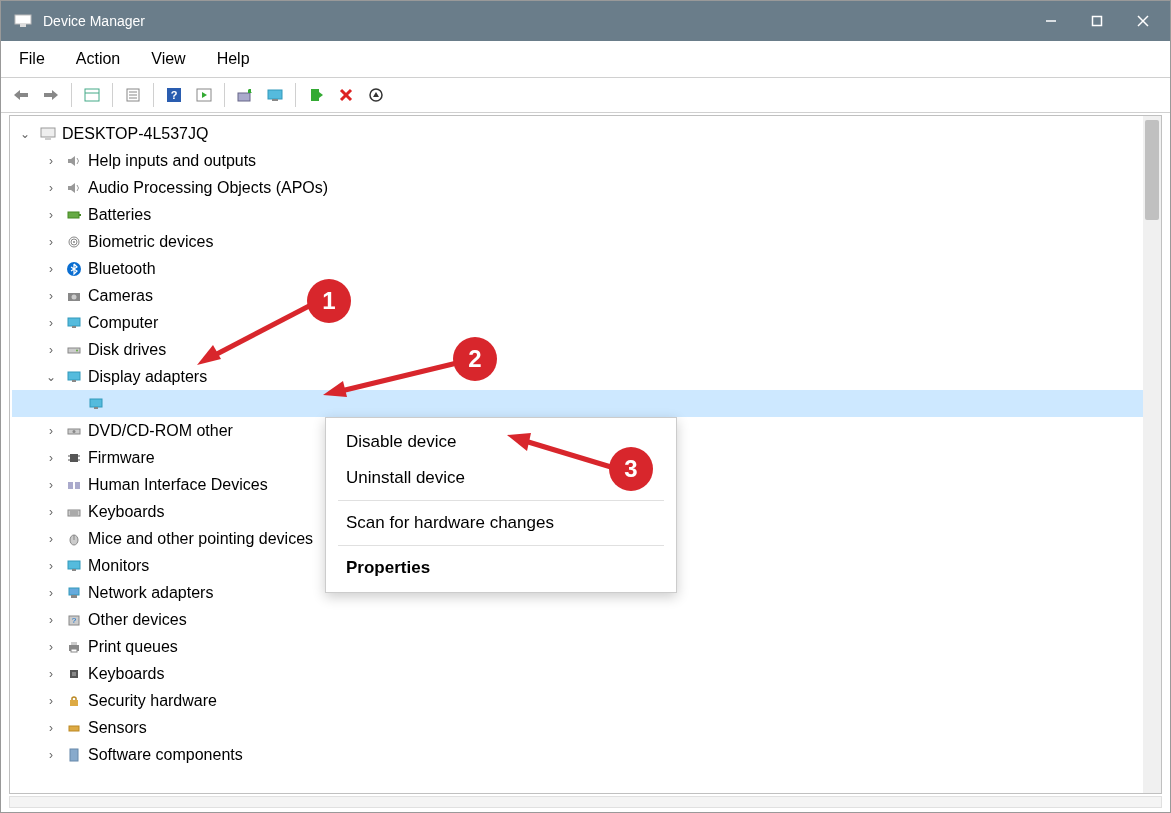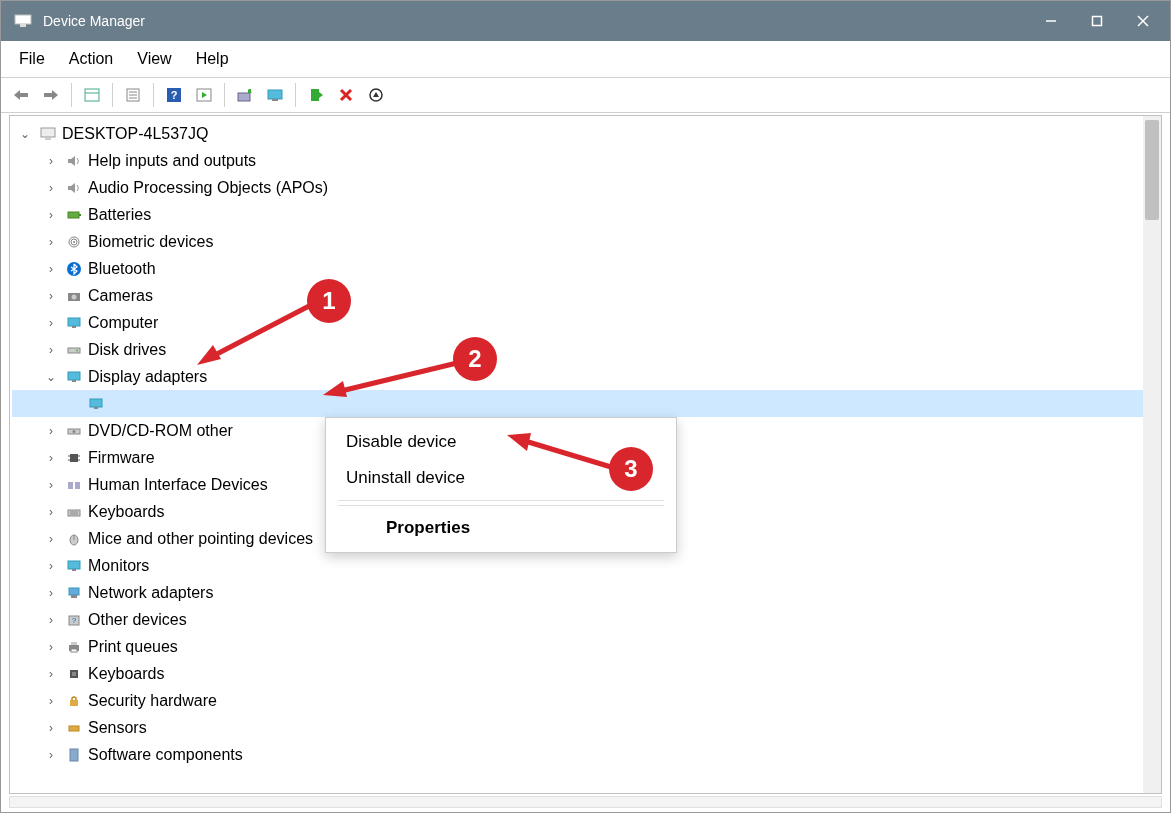--- a/index.html
+++ b/index.html
@@ -2,37 +2,37 @@
 <html><head>
 <meta charset="utf-8">
 <style>
 *{box-sizing:border-box;margin:0;padding:0;font-family:"Segoe UI",Tahoma,sans-serif;}
 body{background:#fff;width:1171px;height:813px;position:relative;overflow:hidden;border:1px solid #999;}
 .titlebar{height:40px;background:#6a7d8a;display:flex;align-items:center;padding:0 4px;color:#fff;}
 .titlebar .ticon{width:24px;height:24px;margin:0 8px 0 6px;display:flex;align-items:center;justify-content:center;}
 .titlebar .title{font-size:14px;flex:1;}
 .titlebar .btns{display:flex;}
 .titlebar .wbtn{width:46px;height:40px;display:flex;align-items:center;justify-content:center;cursor:pointer;font-size:14px;}
-.menubar{height:36px;display:flex;align-items:center;padding:0 8px;gap:4px;}
+.menubar{height:36px;display:flex;align-items:center;padding:0 8px;gap:11px;}
 .menubar .mitem{padding:4px 10px;font-size:16px;cursor:pointer;}
 .toolbar{height:36px;border-top:1px solid #d0d0d0;border-bottom:1px solid #d0d0d0;display:flex;align-items:center;padding:0 6px;gap:2px;}
 .toolbar .tbtn{width:28px;height:28px;display:flex;align-items:center;justify-content:center;cursor:pointer;border:1px solid transparent;}
 .toolbar .sep{width:1px;height:24px;background:#d0d0d0;margin:0 4px;}
 .content{position:absolute;top:114px;left:8px;right:8px;bottom:18px;border:1px solid #c0c0c0;overflow:hidden;}
 .tree{padding:4px 2px;font-size:16px;}
 .node{display:flex;align-items:center;height:27px;white-space:nowrap;}
 .exp{width:18px;text-align:center;color:#666;cursor:pointer;font-size:12px;user-select:none;}
 .nicon{width:20px;height:20px;margin:0 4px;display:flex;align-items:center;justify-content:center;flex-shrink:0;}
 .sel{background:#cde8ff;padding-right:140px;}
 .scrollbar{position:absolute;right:0;top:0;bottom:0;width:18px;background:#f0f0f0;}
 .thumb{position:absolute;top:4px;left:2px;right:2px;height:100px;background:#c0c0c0;border-radius:2px;}
 .ctx{position:absolute;left:324px;top:416px;width:352px;background:#fff;border:1px solid #ccc;box-shadow:0 4px 12px rgba(0,0,0,0.2);padding:6px 0;}
 .ctx .ci{padding:8px 20px;font-size:17px;cursor:pointer;}
 .ctx .csep{height:1px;background:#e0e0e0;margin:4px 12px;}
-.ctx .bold{font-weight:600;margin-left:40px;}
+.ctx .bold{font-weight:600;}
 .badge{position:absolute;width:44px;height:44px;background:#d8262c;border-radius:50%;color:#fff;display:flex;align-items:center;justify-content:center;font-size:24px;font-weight:600;z-index:10;}
 .arrow{position:absolute;z-index:9;}
 .arrow line{stroke:#d8262c;stroke-width:5;}
 .arrow polygon{fill:#d8262c;}
 .statusbar{position:absolute;left:8px;right:8px;bottom:4px;height:12px;background:#f4f4f4;border:1px solid #e0e0e0;}
 </style>
 </head>
 <body>
 
 <div class="titlebar">
@@ -398,20 +398,21 @@
       <div class="thumb"></div>
     </div>
 </div>
 
 <div class="statusbar"></div>
 
 <div class="ctx">
   <div class="ci">Disable device</div>
   <div class="ci">Uninstall device</div>
   <div class="csep"></div>
+  <div class="ci">Scan for hardware changes</div>
   <div class="csep"></div>
   <div class="ci bold">Properties</div>
 </div>
 
 <div class="badge" style="left:306px;top:278px">1</div>
 <div class="badge" style="left:452px;top:336px">2</div>
 <div class="badge" style="left:608px;top:446px">3</div>
 
 <svg class="arrow" style="left:190px;top:298px" width="130" height="70">
     <line x1="120" y1="6" x2="24" y2="56"></line>

